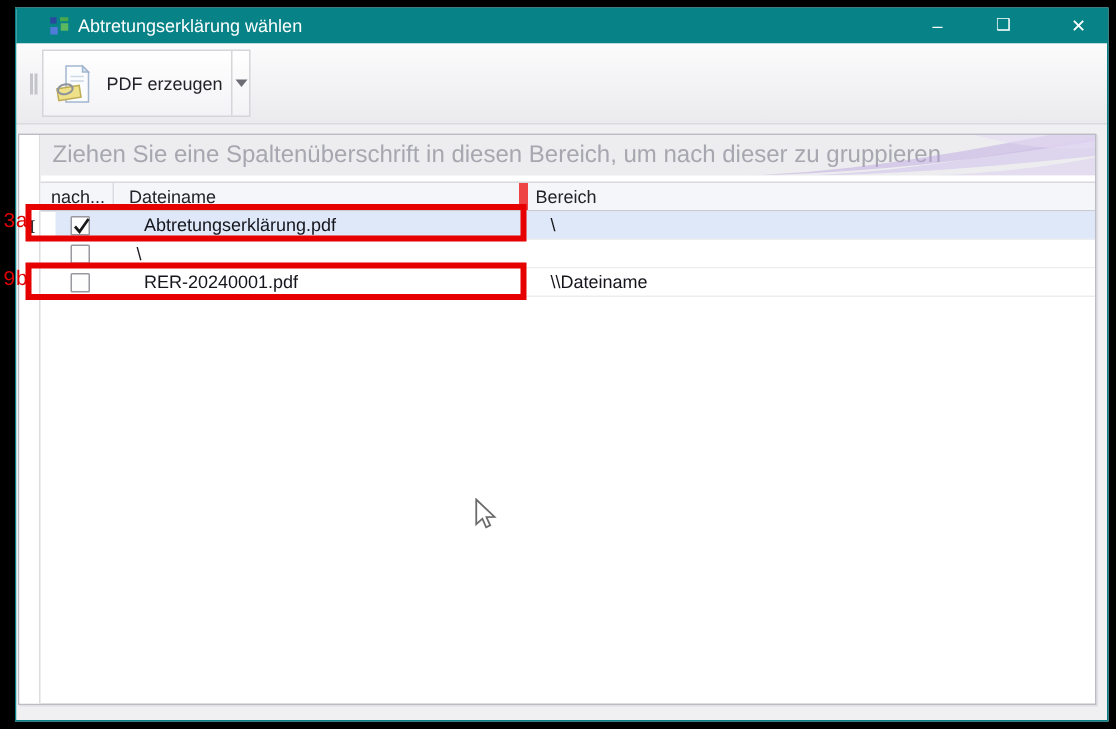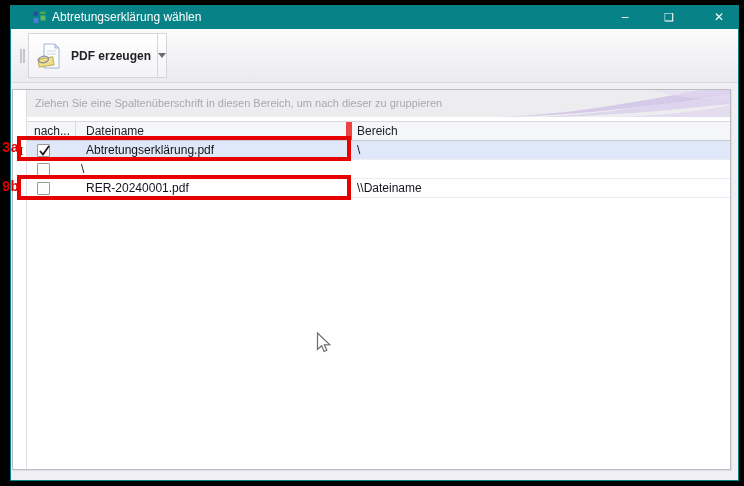--- a/index.html
+++ b/index.html
@@ -13,21 +13,21 @@
   .app-icon { position:absolute; left:22px; top:5px; width:13px; height:13px; }
   .title-text { position:absolute; left:41px; top:4px; font-size:12px; color:#fdfdfd; white-space:nowrap; }
   .cap-btn { position:absolute; top:0; width:30px; height:23px; color:#ffffff; font-size:12px;
              text-align:center; line-height:22px; cursor:default; }
   .cap-min { left:599px; }
   .cap-max { left:643px; font-size:11px; }
   .cap-close { left:693px; }
 
   
   .toolbar { position:relative; height:54px; flex:0 0 54px;
-             background:linear-gradient(#fbfbfc,#ebebee); border-bottom:1px solid #d9d9de;font-weight:bold; }
+             background:linear-gradient(#fbfbfc,#ebebee); border-bottom:1px solid #d9d9de; }
   .grip { position:absolute; left:9px; top:20px; width:5px; height:14px;
           border-left:2px solid #c4c4cb; border-right:2px solid #c4c4cb; }
   .tb-panel { position:absolute; left:17px; top:4px; width:139px; height:45px;
               background:linear-gradient(#ffffff,#f3f3f6); border:1px solid #d5d5da;
               display:flex; align-items:center; }
   .pdf-button { display:flex; align-items:center; height:100%; padding:0 6px 0 8px; flex:1; }
   .pdf-label { font-size:12px; color:#222228; margin-left:8px; white-space:nowrap; }
   .pdf-dropdown { width:18px; height:100%; border-left:1px solid #d5d5da;
                   display:flex; align-items:center; justify-content:center; }
   .caret { width:0; height:0; border-left:4px solid transparent; border-right:4px solid transparent;
@@ -37,45 +37,45 @@
   .content { flex:1; background:#f0f0f3; }
 
   
   .grid { position:absolute; left:12px; top:89px; width:719px; height:381px;
           background:#ffffff; border:1px solid #bcbcc4; box-shadow:1px 1px 0 rgba(80,80,100,.10); }
   .indicator-col { position:absolute; left:0; top:0; bottom:0; width:14px;
                    background:#ffffff; border-right:1px solid #dcdce1; }
   .row-indicator-glyph { position:absolute; left:2px; top:53px; width:12px; text-align:center;
                          font-family:"Liberation Serif", serif; font-weight:bold; font-size:13px; color:#333338; }
   .group-bar { position:absolute; left:14px; right:0; top:0; height:27px; background:#ededf0; overflow:hidden; }
-  .group-hint { position:absolute; left:8px; top:0; line-height:27px; font-size:11px; color:#a7a7b0; white-space:nowrap; }
+  .group-hint { position:absolute; left:8px; top:0; line-height:27px; font-size:16px; color:#a7a7b0; white-space:nowrap; }
   .swoosh { position:absolute; right:0; top:0; height:27px; }
 
   .header-row { position:absolute; left:14px; right:0; top:31px; height:20px; display:flex;
                 background:#f4f6f9; border-top:1px solid #dadade; border-bottom:1px solid #c8ccd3; }
   .hcell { font-size:12px; color:#23232b; line-height:18px; white-space:nowrap; overflow:hidden; }
   .col-ausw  { width:49px;  padding-left:7px;  border-right:1px solid #d8dbe1; }
   .col-datei { width:276px; padding-left:10px; border-right:6px solid #ef4444; }
   .col-ordner{ flex:1;      padding-left:5px; }
 
   .rows { position:absolute; left:14px; right:0; top:51px; }
-  .grid-row { display:flex; height:19px; border-bottom:1px solid #ecedf0; background:#ffffff; }
+  .grid-row { display:flex; height:19px; border-bottom:1px solid #ecedf0; background:#ffffff;margin-left:10px; }
   .grid-row.selected { background:#dfe8f8; }
   .cell { font-size:12px; color:#15151c; line-height:18px; white-space:nowrap; overflow:hidden; }
   .cell.col-ausw, .cell.col-datei { border-right:0; }
   .cell.col-ausw { padding-left:0; display:flex; align-items:center; }
   .checkbox { width:13px; height:13px; margin-left:10px; background:#fdfdfe;
               border:1px solid #98989f; border-radius:1px; position:relative; }
   .checkbox svg { position:absolute; left:-1px; top:-2px; }
 
   
   .anno-rect { position:absolute; border:4px solid #e60000; background:transparent; }
   .anno-rect.a { left:17px; top:136px; width:334px; height:25px; }
   .anno-rect.b { left:17px; top:175px; width:334px; height:25px; }
-  .anno-label { position:absolute; font-family:"Liberation Mono", monospace; font-weight:bold;
+  .anno-label { position:absolute; font-family:"Liberation Mono", monospace; font-weight:normal;
                 font-size:14px; color:#e10000; }
   .anno-label.a { left:2px; top:140px; }
   .anno-label.b { left:2px; top:179px; }
 
   .cursor { position:absolute; left:316px; top:332px; }
 </style>
 </head>
 <body>
 
 <div class="page">

